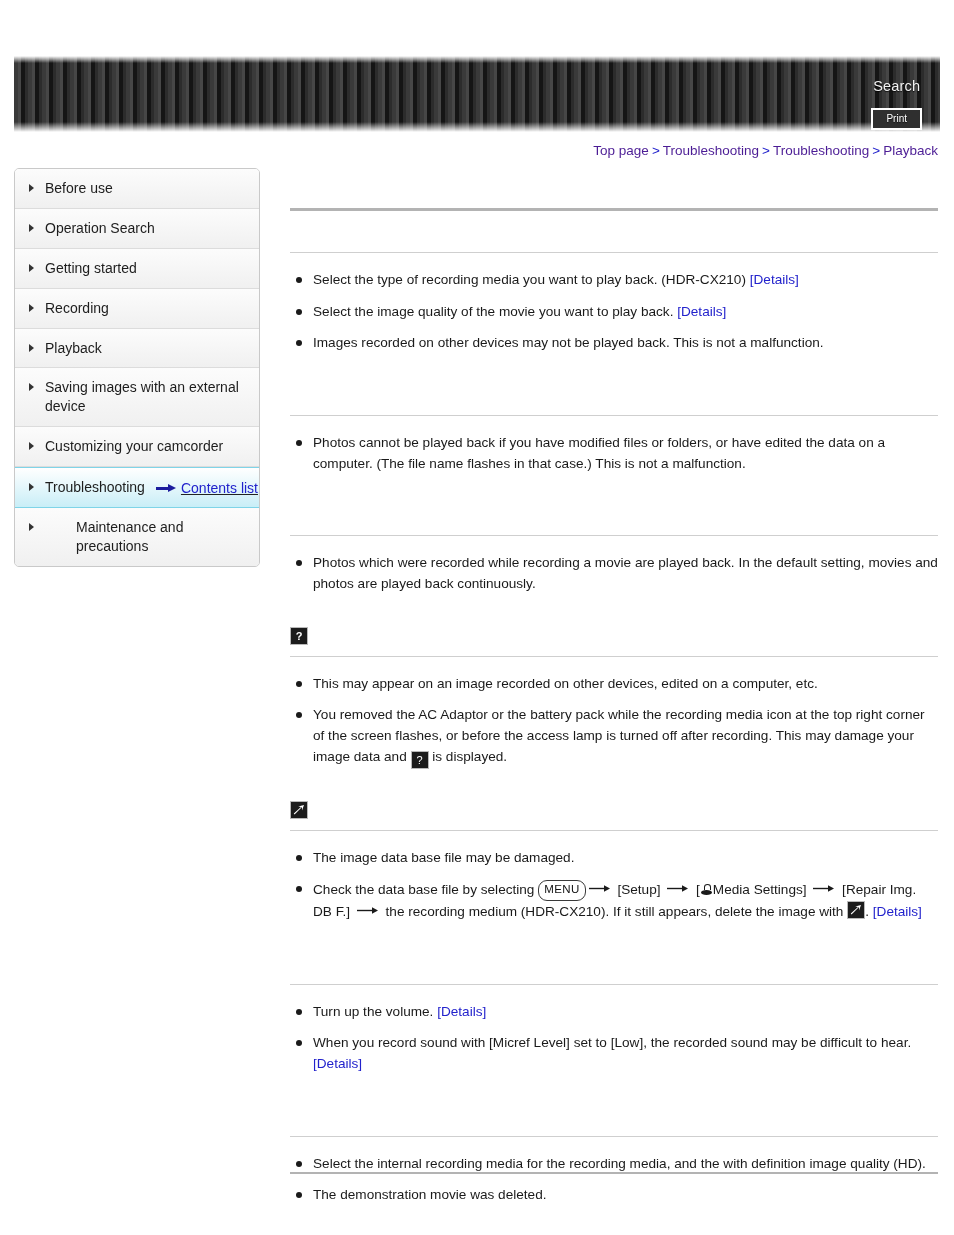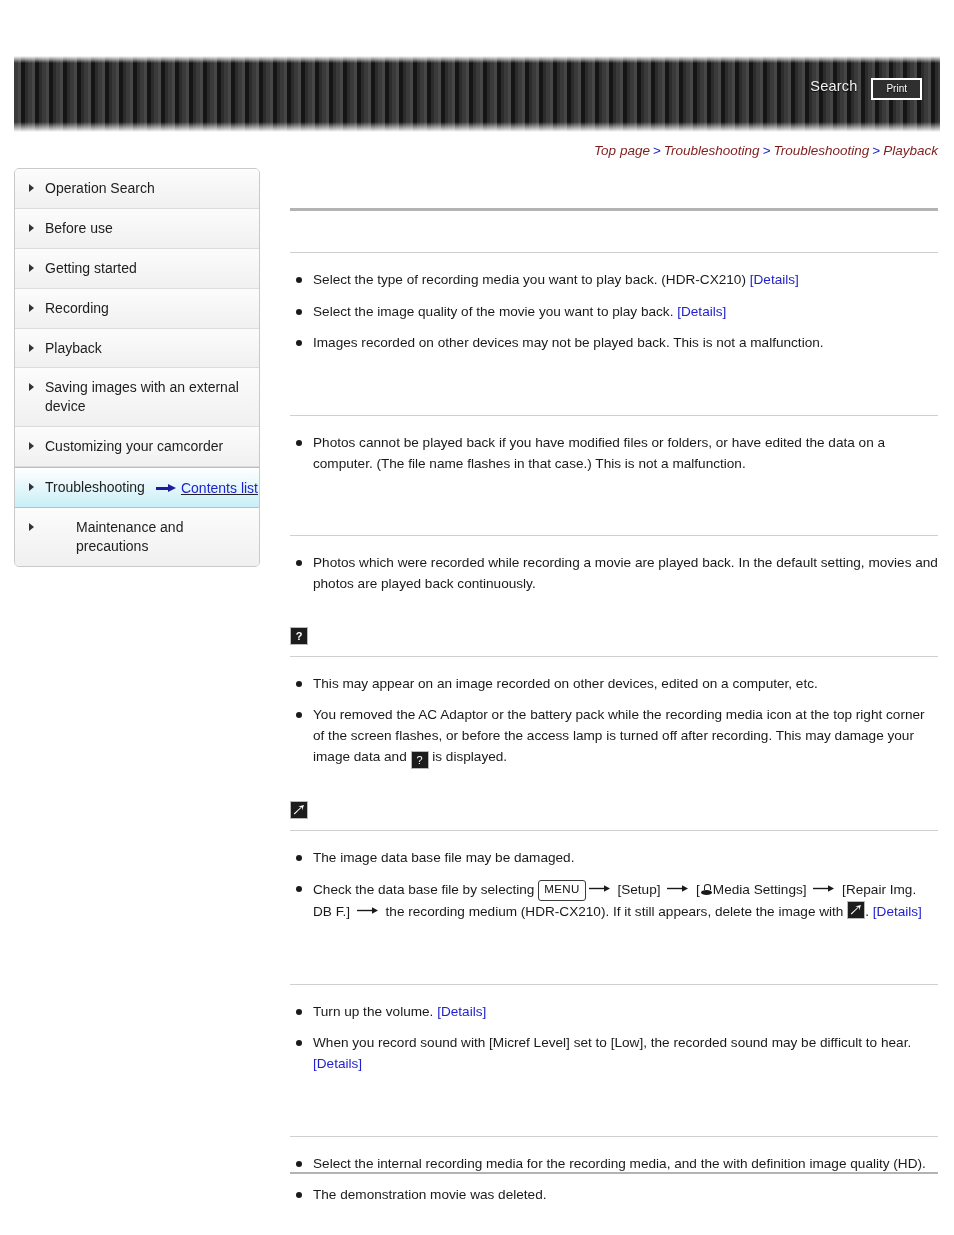--- a/index.html
+++ b/index.html
@@ -34,21 +34,23 @@
         #3a3a3a 0px, #3a3a3a 4px,
         #474747 4px, #474747 7px,
         #151515 7px, #151515 11px,
         #2c2c2c 11px, #2c2c2c 14px);
   }
   #header-actions {
     position: absolute;
     right: 18px;
     top: 22px;
     display: flex;
+    align-items: center;
     gap: 14px;
+    flex-direction: column;
   }
   #search-link {
     color: #f2f2f2;
     font-size: 14.5px;
     letter-spacing: .2px;
     text-decoration: none;
     text-shadow: 0 1px 1px rgba(0,0,0,.85);
     cursor: pointer;
   }
   #print-button {
@@ -64,24 +66,23 @@
   
   #breadcrumb {
     position: absolute;
     right: 16px;
     top: 143px;
     font-size: 13.5px;
     color: #2222cc;
     white-space: nowrap;
   }
   #breadcrumb .crumb {
-    color: #7f1d1d;
+    color: #4c1d95;
     text-decoration: none;
     cursor: pointer;
-    font-style: italic;
   }
   #breadcrumb .sep {
     color: #2222cc;
     margin: 0 3px;
   }
 
   
   #sidebar {
     position: absolute;
     left: 14px;
@@ -243,21 +244,21 @@
     position: relative;
     overflow: hidden;
   }
   .icon-badge.arrow-badge svg {
     position: absolute;
     left: 1px; top: 1px;
   }
   .menu-badge {
     display: inline-block;
     border: 1.5px solid #3a3a3a;
-    border-radius: 3px;
+    border-radius: 9px;
     padding: 0px 5px 1px 5px;
     font-size: 11.5px;
     letter-spacing: .4px;
     background: #ffffff;
     color: #111111;
     vertical-align: 1px;
     font-family: "Liberation Sans", sans-serif;
   }
   .arrow-inline {
     display: inline-block;
@@ -315,25 +316,25 @@
     <span id="search-link">Search</span>
     <span id="print-button">Print</span>
   </div>
 </div>
 
 <div id="breadcrumb"><span class="crumb">Top page</span><span class="sep">&gt;</span><span class="crumb">Troubleshooting</span><span class="sep">&gt;</span><span class="crumb">Troubleshooting</span><span class="sep">&gt;</span><span class="crumb">Playback</span></div>
 
 <div id="sidebar">
     <div class="sidebar-item">
       <span class="sidebar-bullet"></span>
+      <span class="sidebar-label">Before use</span>
+    </div>
+    <div class="sidebar-item">
+      <span class="sidebar-bullet"></span>
       <span class="sidebar-label">Operation Search</span>
-    </div>
-    <div class="sidebar-item">
-      <span class="sidebar-bullet"></span>
-      <span class="sidebar-label">Before use</span>
     </div>
     <div class="sidebar-item">
       <span class="sidebar-bullet"></span>
       <span class="sidebar-label">Getting started</span>
     </div>
     <div class="sidebar-item">
       <span class="sidebar-bullet"></span>
       <span class="sidebar-label">Recording</span>
     </div>
     <div class="sidebar-item">

